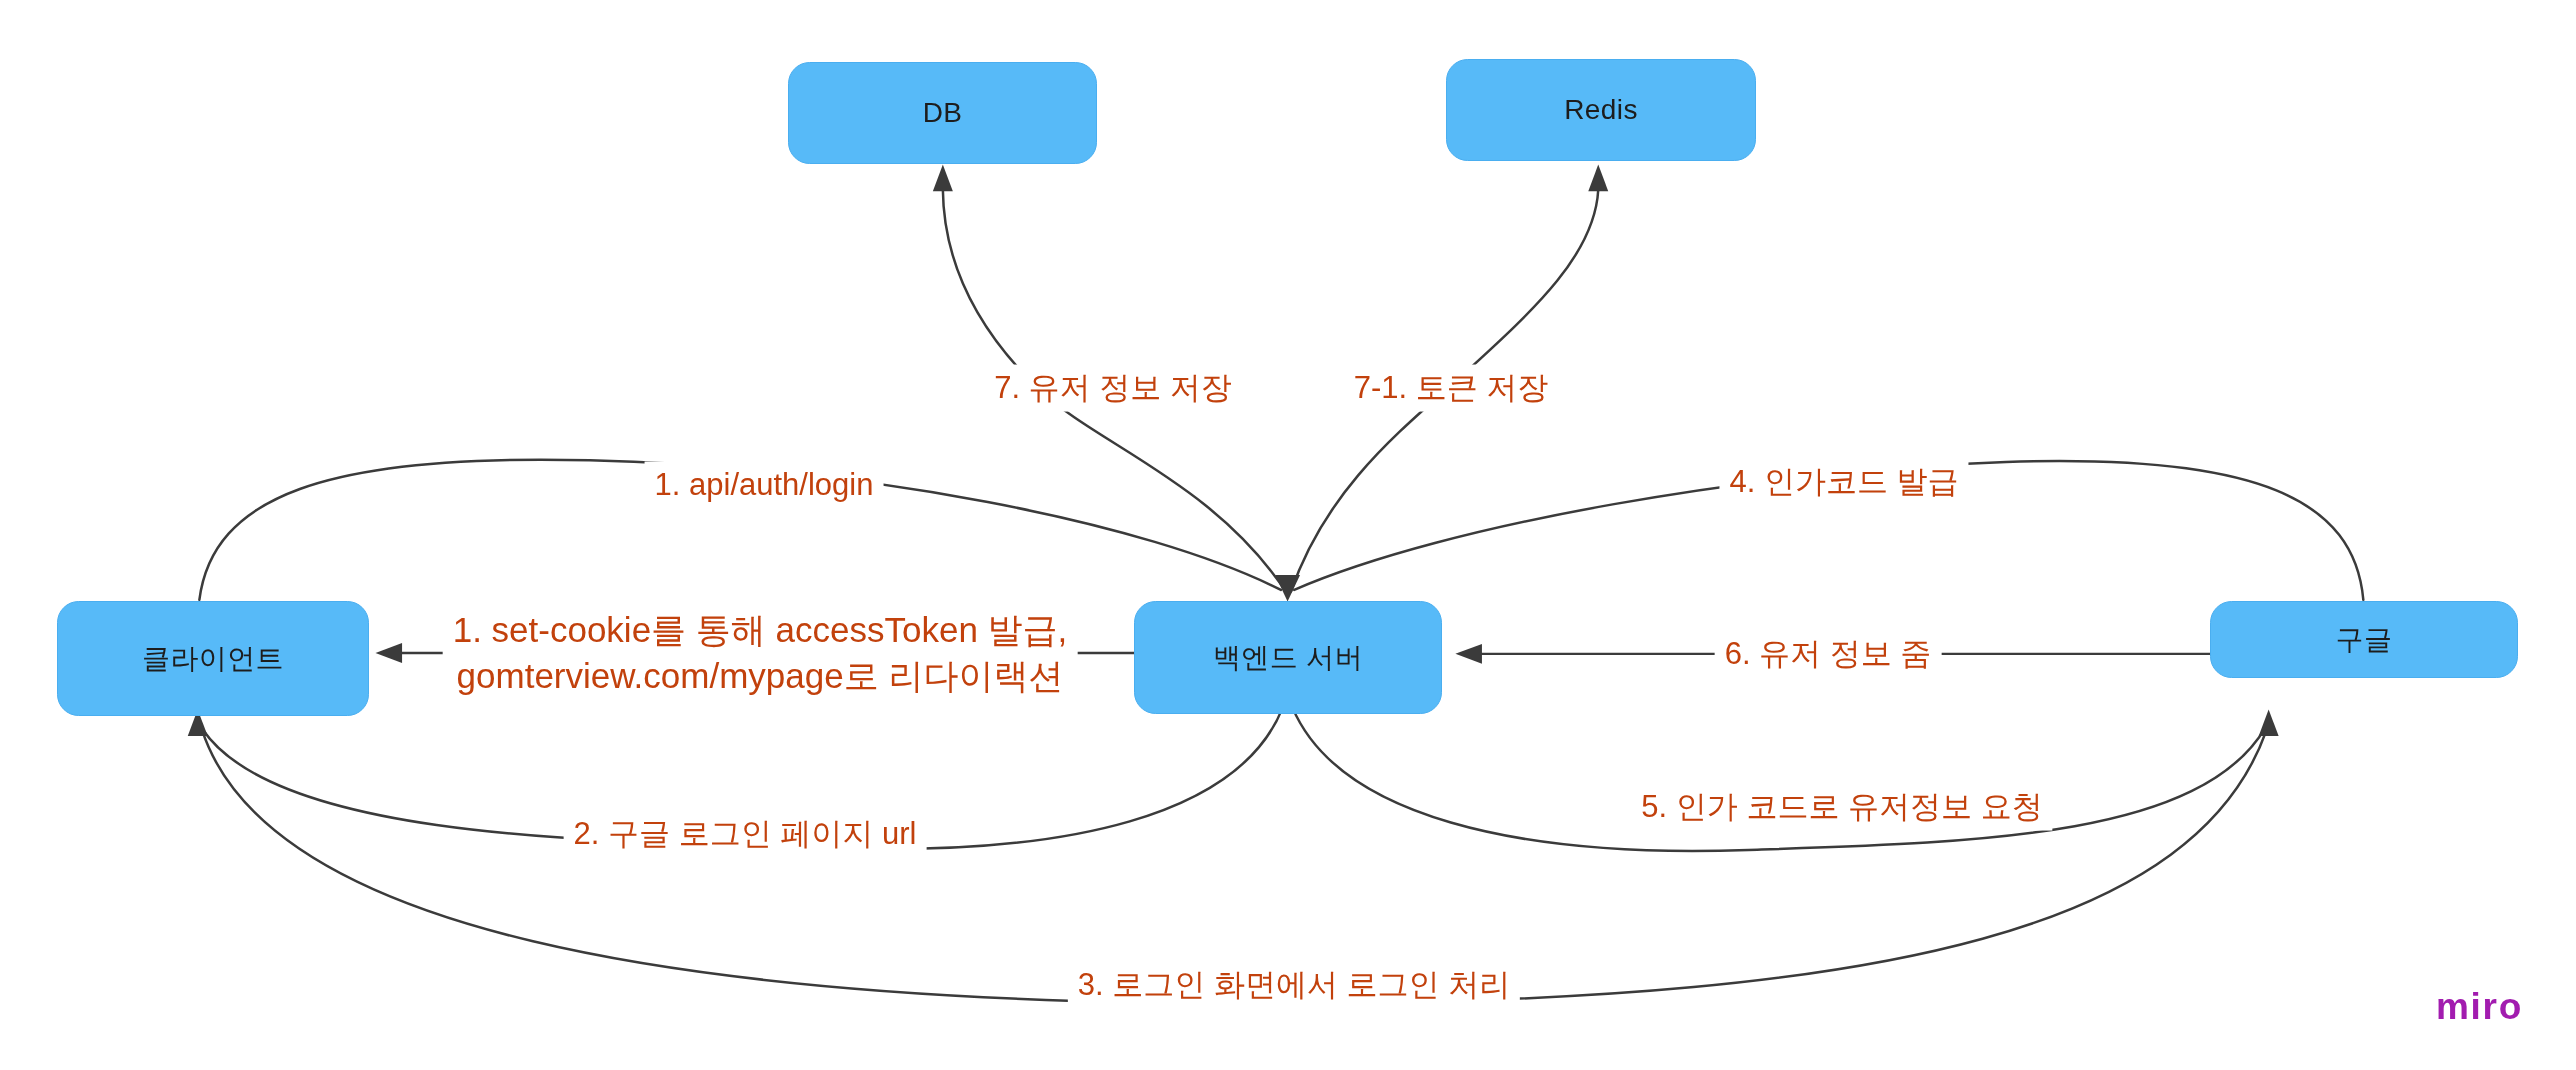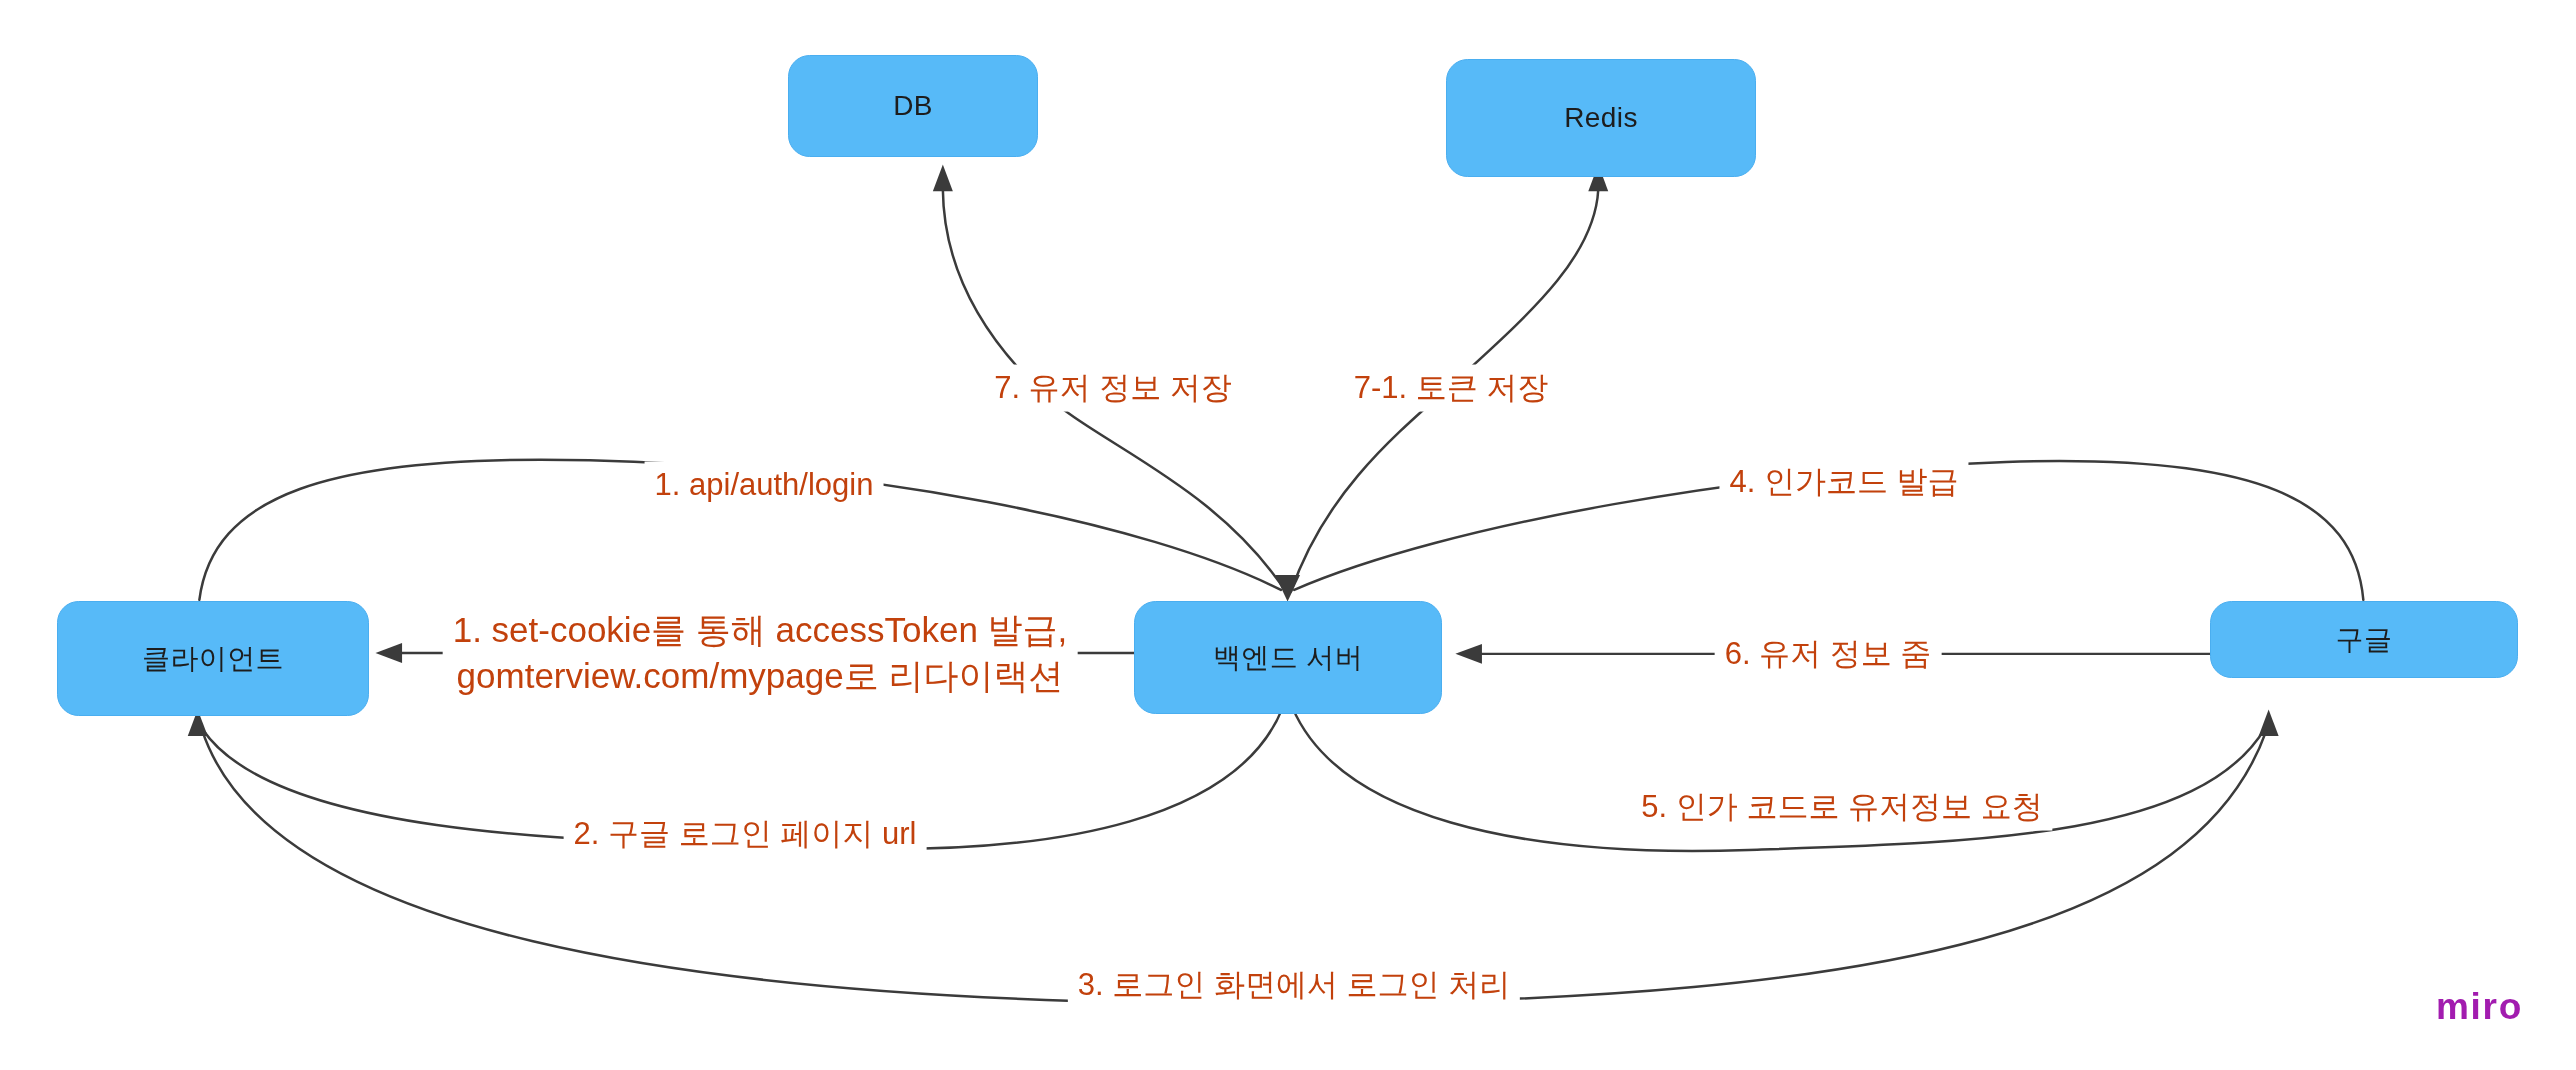--- a/index.html
+++ b/index.html
@@ -118,24 +118,24 @@
     <g>
       <path class="edge-path" d="M 1556 852 C 1612 982 1825 1033 2105 1023 C 2385 1014 2648 1008 2727 876"></path>
       <polygon class="arrowhead" points="2731,854 2719,886 2743,886"></polygon>
     </g>
 
     <g>
       <path class="edge-path" d="M 243 878 C 320 1115 790 1211 1560 1208 C 2290 1205 2645 1112 2728 880"></path>
     </g>
   </svg>
 
-  <div class="node" style="left:788px; top:55px; width:250px; height:102px;">
+  <div class="node" style="left:788px; top:62px; width:309px; height:102px;">
     <span class="node-label">DB</span>
   </div>
-  <div class="node" style="left:1446px; top:59px; width:310px; height:118px;">
+  <div class="node" style="left:1446px; top:59px; width:310px; height:102px;">
     <span class="node-label">Redis</span>
   </div>
   <div class="node" style="left:57px; top:601px; width:312px; height:115px;">
     <span class="node-label">클라이언트</span>
   </div>
   <div class="node" style="left:1134px; top:601px; width:308px; height:113px;">
     <span class="node-label">백엔드 서버</span>
   </div>
   <div class="node" style="left:2210px; top:601px; width:308px; height:77px;">
     <span class="node-label">구글</span>

